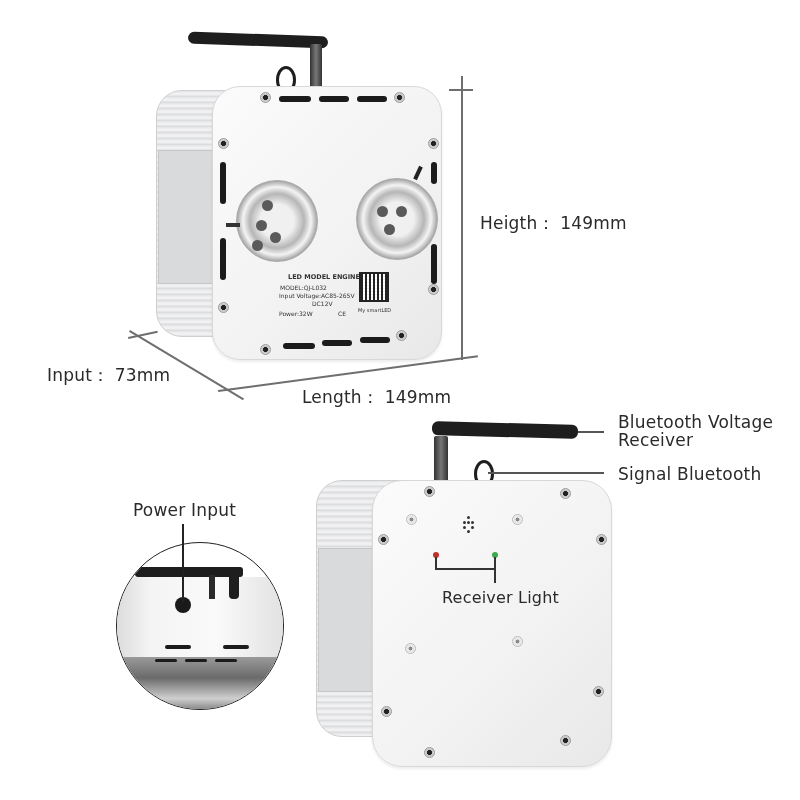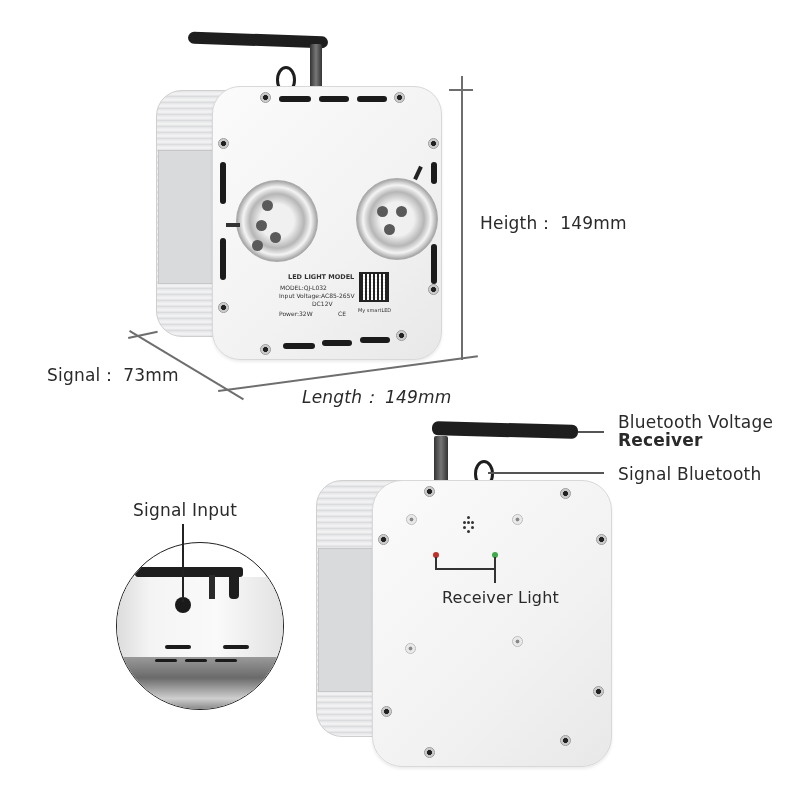--- a/index.html
+++ b/index.html
@@ -77,39 +77,39 @@
   <div class="hole" style="left:256px;top:220px;"></div>
   <div class="hole" style="left:270px;top:232px;"></div>
   <div class="hole" style="left:252px;top:240px;"></div>
   <div class="port" style="left:356px;top:178px;width:80px;height:80px;"></div>
   <div class="hole" style="left:377px;top:206px;"></div>
   <div class="hole" style="left:396px;top:206px;"></div>
   <div class="hole" style="left:384px;top:224px;"></div>
   <div class="abs" style="left:416px;top:166px;width:4px;height:14px;background:#222;transform:rotate(25deg);"></div>
   <div class="abs" style="left:226px;top:223px;width:14px;height:4px;background:#333;"></div>
 
-  <div class="lbltext" style="left:288px;top:273px;font-weight:bold;font-size:6.5px;">LED LIGHT MODEL</div>
+  <div class="lbltext" style="left:288px;top:273px;font-weight:bold;font-size:6.5px;">LED MODEL ENGINE</div>
   <div class="lbltext" style="left:280px;top:284px;">MODEL:QJ-L032</div>
   <div class="lbltext" style="left:279px;top:292px;">Input Voltage:AC85-265V</div>
   <div class="lbltext" style="left:312px;top:300px;">DC12V</div>
   <div class="lbltext" style="left:279px;top:310px;">Power:32W</div>
   <div class="lbltext" style="left:338px;top:310px;">CE</div>
   <div class="qr" style="left:359px;top:272px;"></div>
   <div class="lbltext" style="left:358px;top:306px;font-size:5px;">My smartLED</div>
 </div>
 
 <div class="line" style="left:461px;top:76px;width:2px;height:284px;"></div>
 <div class="line" style="left:449px;top:89px;width:24px;height:2px;"></div>
 <div class="line" style="left:218px;top:390px;width:262px;height:2px;transform:rotate(-7.6deg);"></div>
 <div class="line" style="left:130px;top:330px;width:133px;height:2px;transform:rotate(31deg);"></div>
 <div class="line" style="left:128px;top:337px;width:30px;height:2px;transform:rotate(-12deg);"></div>
 
 <div class="label" style="left:480px;top:212px;">Heigth： 149mm</div>
-<div class="label" style="left:47px;top:364px;">Signal： 73mm</div>
-<div class="label" style="left:302px;top:386px;font-style:italic;">Length： 149mm</div>
+<div class="label" style="left:47px;top:364px;">Input： 73mm</div>
+<div class="label" style="left:302px;top:386px;">Length： 149mm</div>
 
 <div>
   <div class="antenna-bar" style="left:432px;top:423px;width:146px;height:14px;transform:rotate(1.5deg);"></div>
   <div class="antenna-post" style="left:434px;top:436px;width:14px;height:46px;"></div>
   <div class="cable" style="left:474px;top:460px;width:14px;height:22px;"></div>
 
   <div class="side" style="left:316px;top:480px;width:90px;height:255px;"></div>
   <div class="sidepanel" style="left:318px;top:548px;width:60px;height:142px;"></div>
   <div class="face" style="left:372px;top:480px;width:238px;height:285px;border-radius:30px;"></div>
 
@@ -140,24 +140,24 @@
   <div class="led" style="left:492px;top:552px;background:#3fa84a;"></div>
   <div class="line" style="left:435px;top:557px;width:1.5px;height:12px;background:#333;"></div>
   <div class="line" style="left:435px;top:568px;width:60px;height:1.5px;background:#333;"></div>
   <div class="line" style="left:494px;top:557px;width:1.5px;height:26px;background:#333;"></div>
   <div class="label small" style="left:442px;top:588px;">Receiver Light</div>
 </div>
 
 <div class="line" style="left:578px;top:431px;width:26px;height:1.5px;background:#555;"></div>
 <div class="line" style="left:488px;top:472px;width:116px;height:1.5px;background:#555;"></div>
 <div class="label" style="left:618px;top:413px;line-height:18px;">Bluetooth Voltage</div>
-<div class="label" style="left:618px;top:431px;line-height:18px;font-weight:bold;">Receiver</div>
+<div class="label" style="left:618px;top:431px;line-height:18px;">Receiver</div>
 <div class="label" style="left:618px;top:464px;">Signal Bluetooth</div>
 
-<div class="label" style="left:133px;top:500px;">Signal Input</div>
+<div class="label" style="left:133px;top:500px;">Power Input</div>
 <div class="circle-inset" style="left:116px;top:542px;width:166px;height:166px;">
   <div class="abs" style="left:0;top:34px;width:166px;height:80px;background:linear-gradient(90deg,#dcdcdc,#f4f4f4 20%,#fafafa 60%,#e2e2e2);"></div>
   <div class="abs" style="left:18px;top:24px;width:108px;height:10px;background:#1e1e1e;border-radius:3px;"></div>
   <div class="abs" style="left:112px;top:28px;width:10px;height:28px;background:#1e1e1e;border-radius:4px;"></div>
   <div class="abs" style="left:92px;top:32px;width:6px;height:24px;background:#2a2a2a;"></div>
   <div class="abs" style="left:58px;top:54px;width:16px;height:16px;border-radius:50%;background:#1a1a1a;"></div>
   <div class="slot" style="left:48px;top:102px;width:26px;height:4px;"></div>
   <div class="slot" style="left:106px;top:102px;width:26px;height:4px;"></div>
   <div class="abs" style="left:0;top:114px;width:166px;height:52px;background:linear-gradient(180deg,#9a9a9a,#6a6a6a 40%,#cfcfcf 80%,#8a8a8a);"></div>
   <div class="slot" style="left:38px;top:116px;width:22px;height:3px;"></div>

